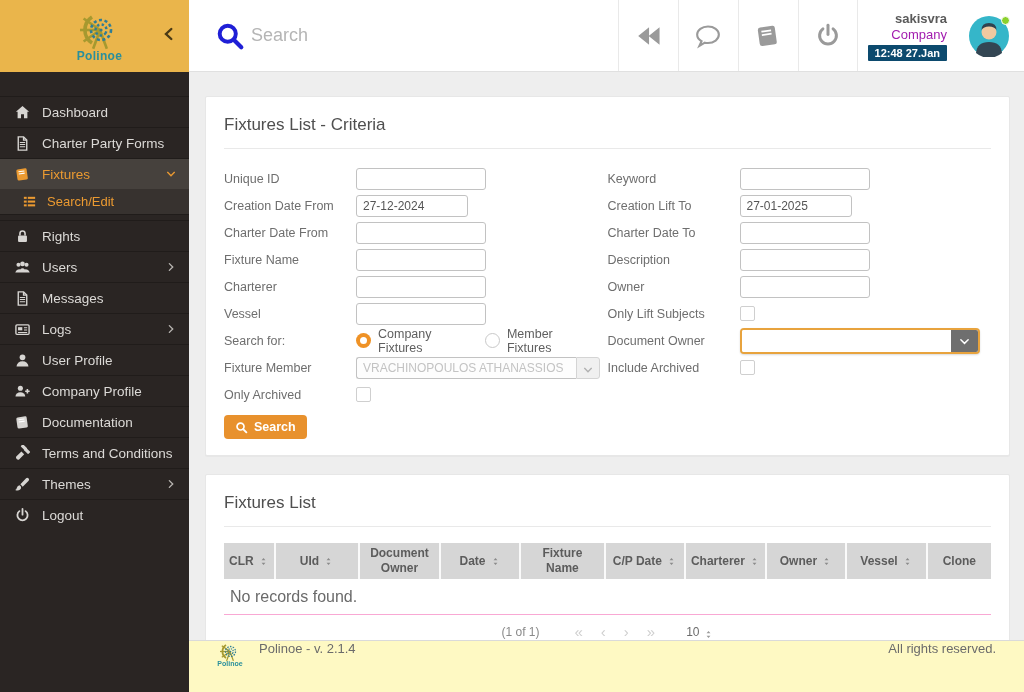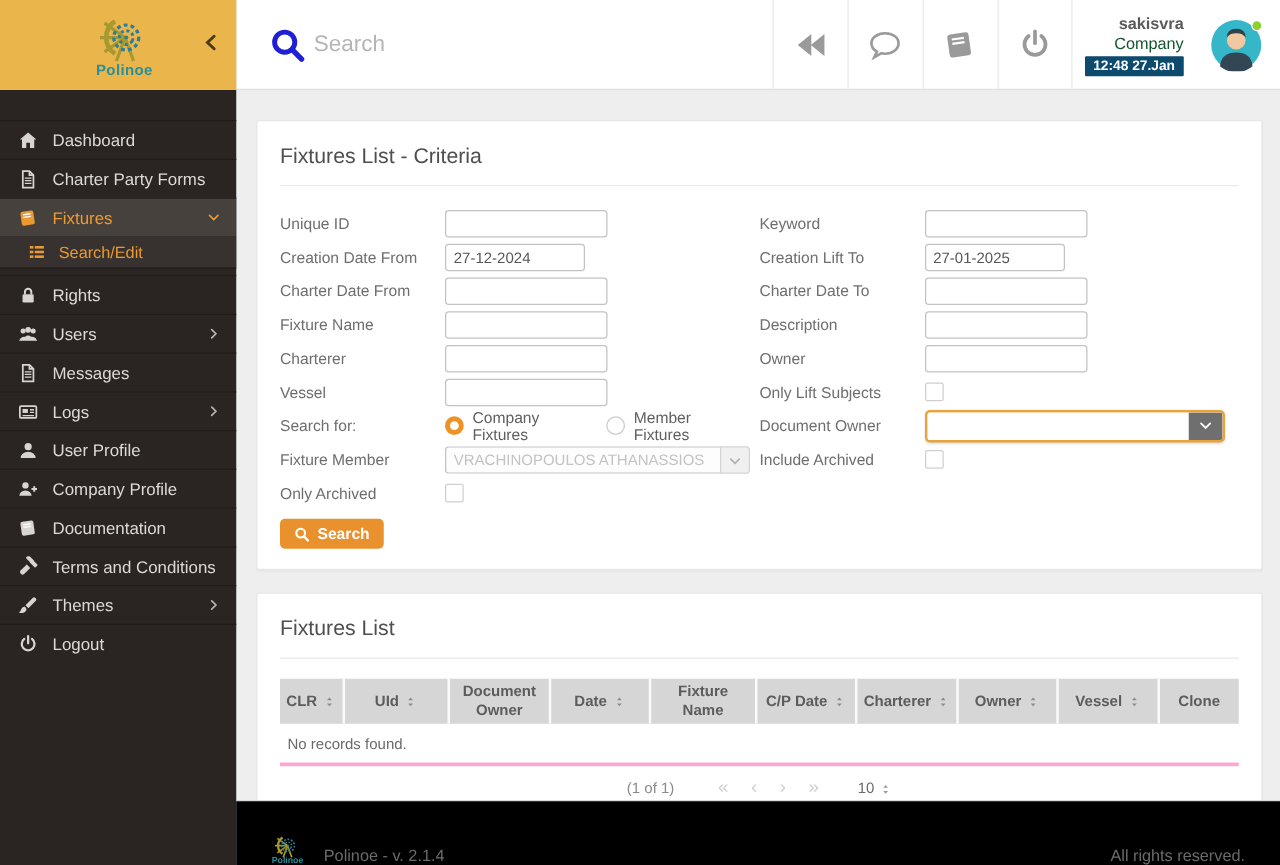--- a/index.html
+++ b/index.html
@@ -36,21 +36,21 @@
   .search-input { border:none; outline:none; font-size:18px; color:#555; margin-left:6px; width:260px;
     font-family:"Liberation Sans", sans-serif; }
   .search-input::placeholder { color:#b5b5b5; }
   .top-icons { margin-left:auto; display:flex; align-items:stretch; }
   .top-icon-cell { width:60px; display:flex; align-items:center; justify-content:center; border-left:1px solid #e9e9e9; cursor:pointer; }
   .top-icon-cell:last-child { border-right:1px solid #e9e9e9; }
   .top-icon-cell .ticon { width:28px; height:28px; color:#9a9a9a; }
   .user-block { display:flex; align-items:center; padding:0 14px 0 10px; }
   .user-texts { display:flex; flex-direction:column; align-items:flex-end; margin-right:21px; }
   .user-name { font-size:13px; font-weight:bold; color:#5a5a5a; }
-  .user-role { font-size:13px; color:#14532d; margin-top:1px; }
+  .user-role { font-size:13px; color:#a21caf; margin-top:1px; }
   .user-badge { background:#0c4a6e; color:#fff; font-size:11px; font-weight:bold; padding:2px 7px; margin-top:3px; border-radius:1px; }
   .avatar-wrap { position:relative; width:42px; height:42px; }
   .status-dot { position:absolute; top:1px; right:0; width:9px; height:9px; background:#8bd02c; border-radius:50%; border:1px solid #fff; }
 
   
   .content { flex:1; padding:24px 14px 0 16px; overflow:hidden; }
   .card { background:#fff; border:1px solid #e7e7e7; border-radius:2px; box-shadow:0 1px 1px rgba(0,0,0,.03);
     padding:18px 18px 16px 18px; }
   .card-title { font-size:17px; color:#4f4f4f; font-weight:500; }
   .card-divider { height:1px; background:#e9e9e9; margin:13px 0 16px 0; }
@@ -88,31 +88,31 @@
   
   .list-card { margin-top:18px; }
   .ftable { margin-top:2px; }
   .thead { display:flex; background:#d6d6d6; min-height:36px; }
   .th { display:flex; align-items:center; justify-content:center; font-size:12px; font-weight:bold; color:#5c5c5c;
     text-align:center; padding:3px 4px; border-left:2px solid #fafafa; line-height:1.25; cursor:pointer; }
   .th:first-child { border-left:none; }
   .th .sort-ic { width:11px; height:11px; margin-left:4px; color:#8b8b8b; flex:none; }
   .th.c0{width:6.5%}.th.c1{width:11%}.th.c2{width:10.5%;cursor:default}.th.c3{width:10.5%}.th.c4{width:11%;cursor:default}
   .th.c5{width:10.5%}.th.c6{width:10.5%}.th.c7{width:10.5%}.th.c8{width:10.5%}.th.c9{width:8.5%;cursor:default}
-  .empty-row { font-size:12px; color:#6a6a6a; padding:9px 6px 8px 6px; border-bottom:3px solid #f9a8d4; }
+  .empty-row { font-size:16px; color:#6a6a6a; padding:9px 6px 8px 6px; border-bottom:1px solid #f9a8d4; }
   .pager { display:flex; align-items:center; justify-content:center; padding:9px 0 10px 0; border-bottom:1px solid #e6e6e6; }
   .pager-label { font-size:12px; color:#8a8a8a; margin-right:26px; }
   .pg-arrow { color:#cfcfcf; font-size:15px; margin:0 9px; cursor:pointer; line-height:1; }
   .pagesize { display:flex; align-items:center; margin-left:22px; cursor:pointer; }
   .pagesize-val { font-size:12px; color:#6b6b6b; }
   .pagesize .sort-ic { width:11px; height:11px; margin-left:3px; color:#9a9a9a; }
 
   
-  .footer { height:52px; flex:none; background:#000000; border-top:1px solid #dadada;
-    display:flex; align-items:flex-end; padding:0 28px; }
+  .footer { height:52px; flex:none; background:#fef9c3; border-top:1px solid #dadada;
+    display:flex; align-items:flex-start; padding:0 28px; }
   .footer-logo { display:flex; flex-direction:column; align-items:center; margin-right:16px; }
   .footer-logo-name { color:#2a8f9c; font-weight:bold; font-size:7px; margin-top:-2px; }
   .footer-version { font-size:13px; color:#6b6b6b; }
   .footer-rights { margin-left:auto; font-size:13px; color:#6b6b6b; }
 </style>
 </head>
 <body>
 
 <div class="app">
 

